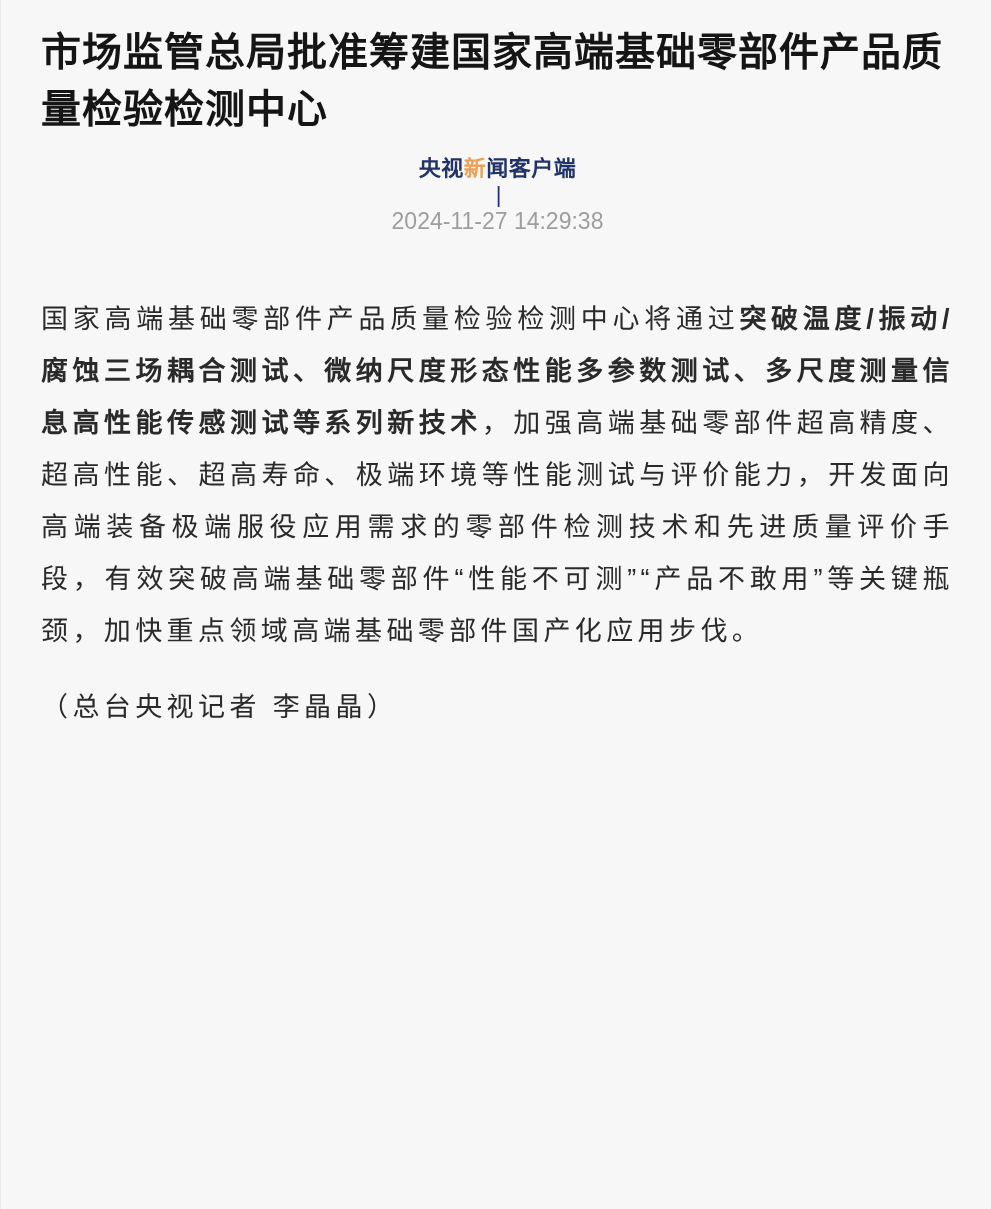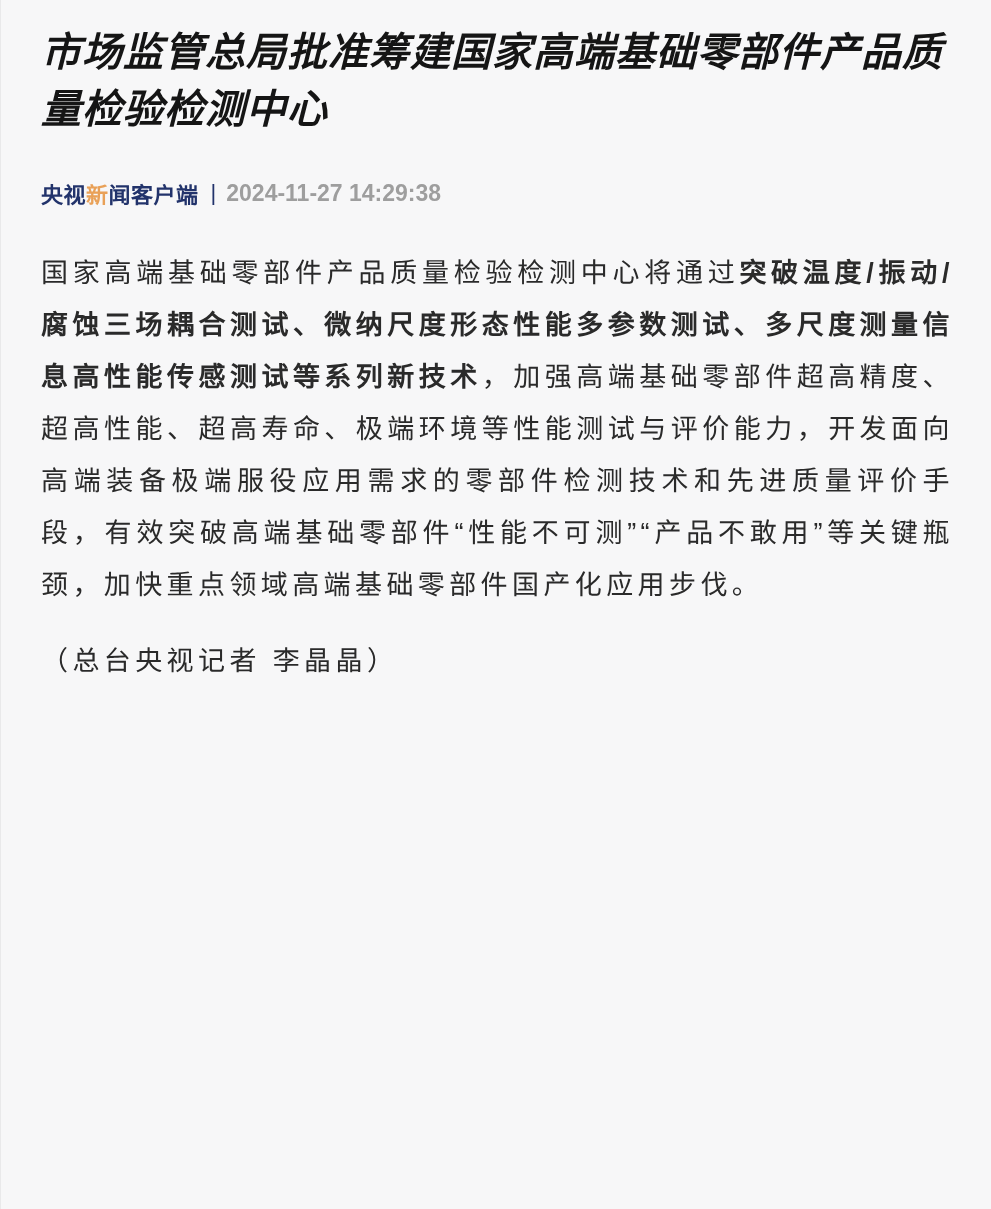--- a/index.html
+++ b/index.html
@@ -15,46 +15,46 @@
   .article {
     width: 991px;
     padding: 24px 38px 30px 40px;
   }
   .article-title {
     font-size: 40px;
     line-height: 57px;
     font-weight: 700;
     color: #151515;
     letter-spacing: 1px;
-    margin-bottom: 39px;
-    font-style: italic;
+    margin-bottom: 12px;
   }
   .meta-row {
     display: flex;
     align-items: center;
-    margin-bottom: 38px;
+    margin-bottom: 58px;
     white-space: nowrap;
+    flex-direction: column;
   }
   .source-brand {
     font-size: 22px;
     font-weight: 700;
     letter-spacing: 0.5px;
     color: #22336b;
   }
   .source-accent { color: #e9a158; }
   .meta-separator {
     color: #22336b;
     font-size: 22px;
     font-weight: 400;
     margin: 0 10px 0 12px;
   }
   .meta-datetime, .meta-views {
     color: #9e9e9e;
     font-size: 23px;
-    font-weight: 700;
+    font-weight: 400;
   }
   .meta-views { margin-left: 18px; }
   .article-body p {
     font-size: 27px;
     line-height: 52px;
     letter-spacing: 4.4px;
     color: #2a2a2a;
     text-align: justify;
     margin-bottom: 24px;
   }

